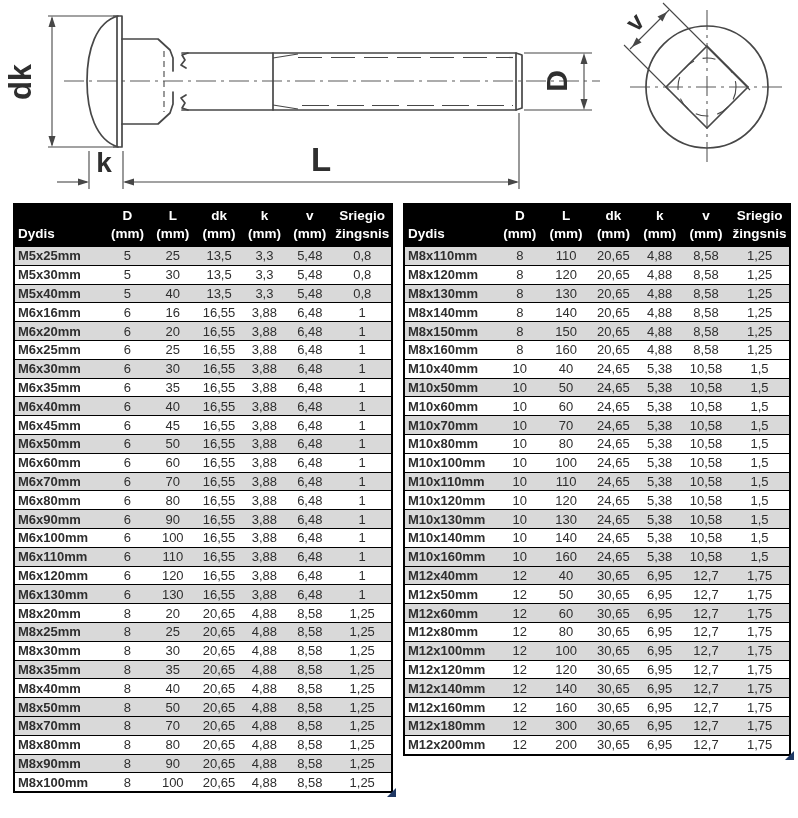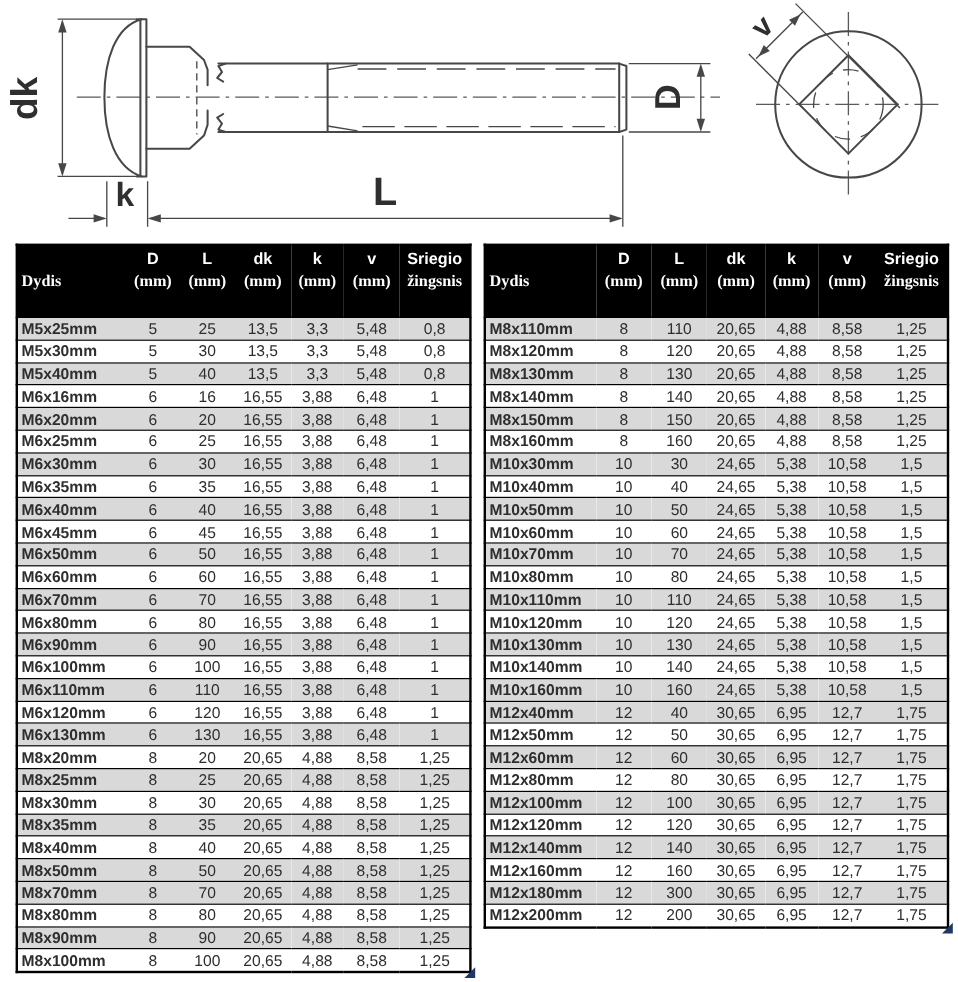--- a/index.html
+++ b/index.html
@@ -18,21 +18,21 @@
 
   
   .tbl-wrap{position:absolute;top:203px;}
   .tbl-wrap.left{left:13px;width:380px;}
   .tbl-wrap.right{left:403px;width:388px;}
   table.spec{border-collapse:collapse;table-layout:fixed;width:100%;
              border:2px solid #000;}
   table.spec th{background:#000;color:#fff;font-size:13.5px;font-weight:bold;
                 padding:0;vertical-align:bottom;}
   table.spec th .h1{height:19px;line-height:21px;text-align:center;}
-  table.spec th .h2{height:20px;line-height:19px;text-align:center;padding-bottom:20px;font-family:Liberation Serif, serif;}
+  table.spec th .h2{height:20px;line-height:19px;text-align:center;padding-bottom:2px;}
   table.spec th.c0 .h2{text-align:left;padding-left:3px;}
   table.spec td{border-top:1px solid #000;height:17.8px;font-size:13px;
                 color:#2e2e2e;text-align:center;padding:0 2px;overflow:hidden;
                 white-space:nowrap;}
   table.spec td.size{text-align:left;padding-left:3px;font-weight:bold;}
   table.spec tr.stripe td{background:#d9d9d9;}
   .corner{position:absolute;right:-3px;bottom:-4px;width:0;height:0;
           border-left:9px solid transparent;border-bottom:9px solid #1f3864;}
 </style>
 </head>
@@ -495,29 +495,20 @@
         </tr>
         <tr>
           <td class="size">M8x160mm</td>
           <td>8</td>
           <td>160</td>
           <td>20,65</td>
           <td>4,88</td>
           <td>8,58</td>
           <td>1,25</td>
         </tr>
-        <tr class="stripe">
-          <td class="size">M10x30mm</td>
-          <td>10</td>
-          <td>30</td>
-          <td>24,65</td>
-          <td>5,38</td>
-          <td>10,58</td>
-          <td>1,5</td>
-        </tr>
         <tr>
           <td class="size">M10x40mm</td>
           <td>10</td>
           <td>40</td>
           <td>24,65</td>
           <td>5,38</td>
           <td>10,58</td>
           <td>1,5</td>
         </tr>
         <tr class="stripe">
@@ -544,20 +535,29 @@
           <td>70</td>
           <td>24,65</td>
           <td>5,38</td>
           <td>10,58</td>
           <td>1,5</td>
         </tr>
         <tr>
           <td class="size">M10x80mm</td>
           <td>10</td>
           <td>80</td>
+          <td>24,65</td>
+          <td>5,38</td>
+          <td>10,58</td>
+          <td>1,5</td>
+        </tr>
+        <tr>
+          <td class="size">M10x100mm</td>
+          <td>10</td>
+          <td>100</td>
           <td>24,65</td>
           <td>5,38</td>
           <td>10,58</td>
           <td>1,5</td>
         </tr>
         <tr class="stripe">
           <td class="size">M10x110mm</td>
           <td>10</td>
           <td>110</td>
           <td>24,65</td>

